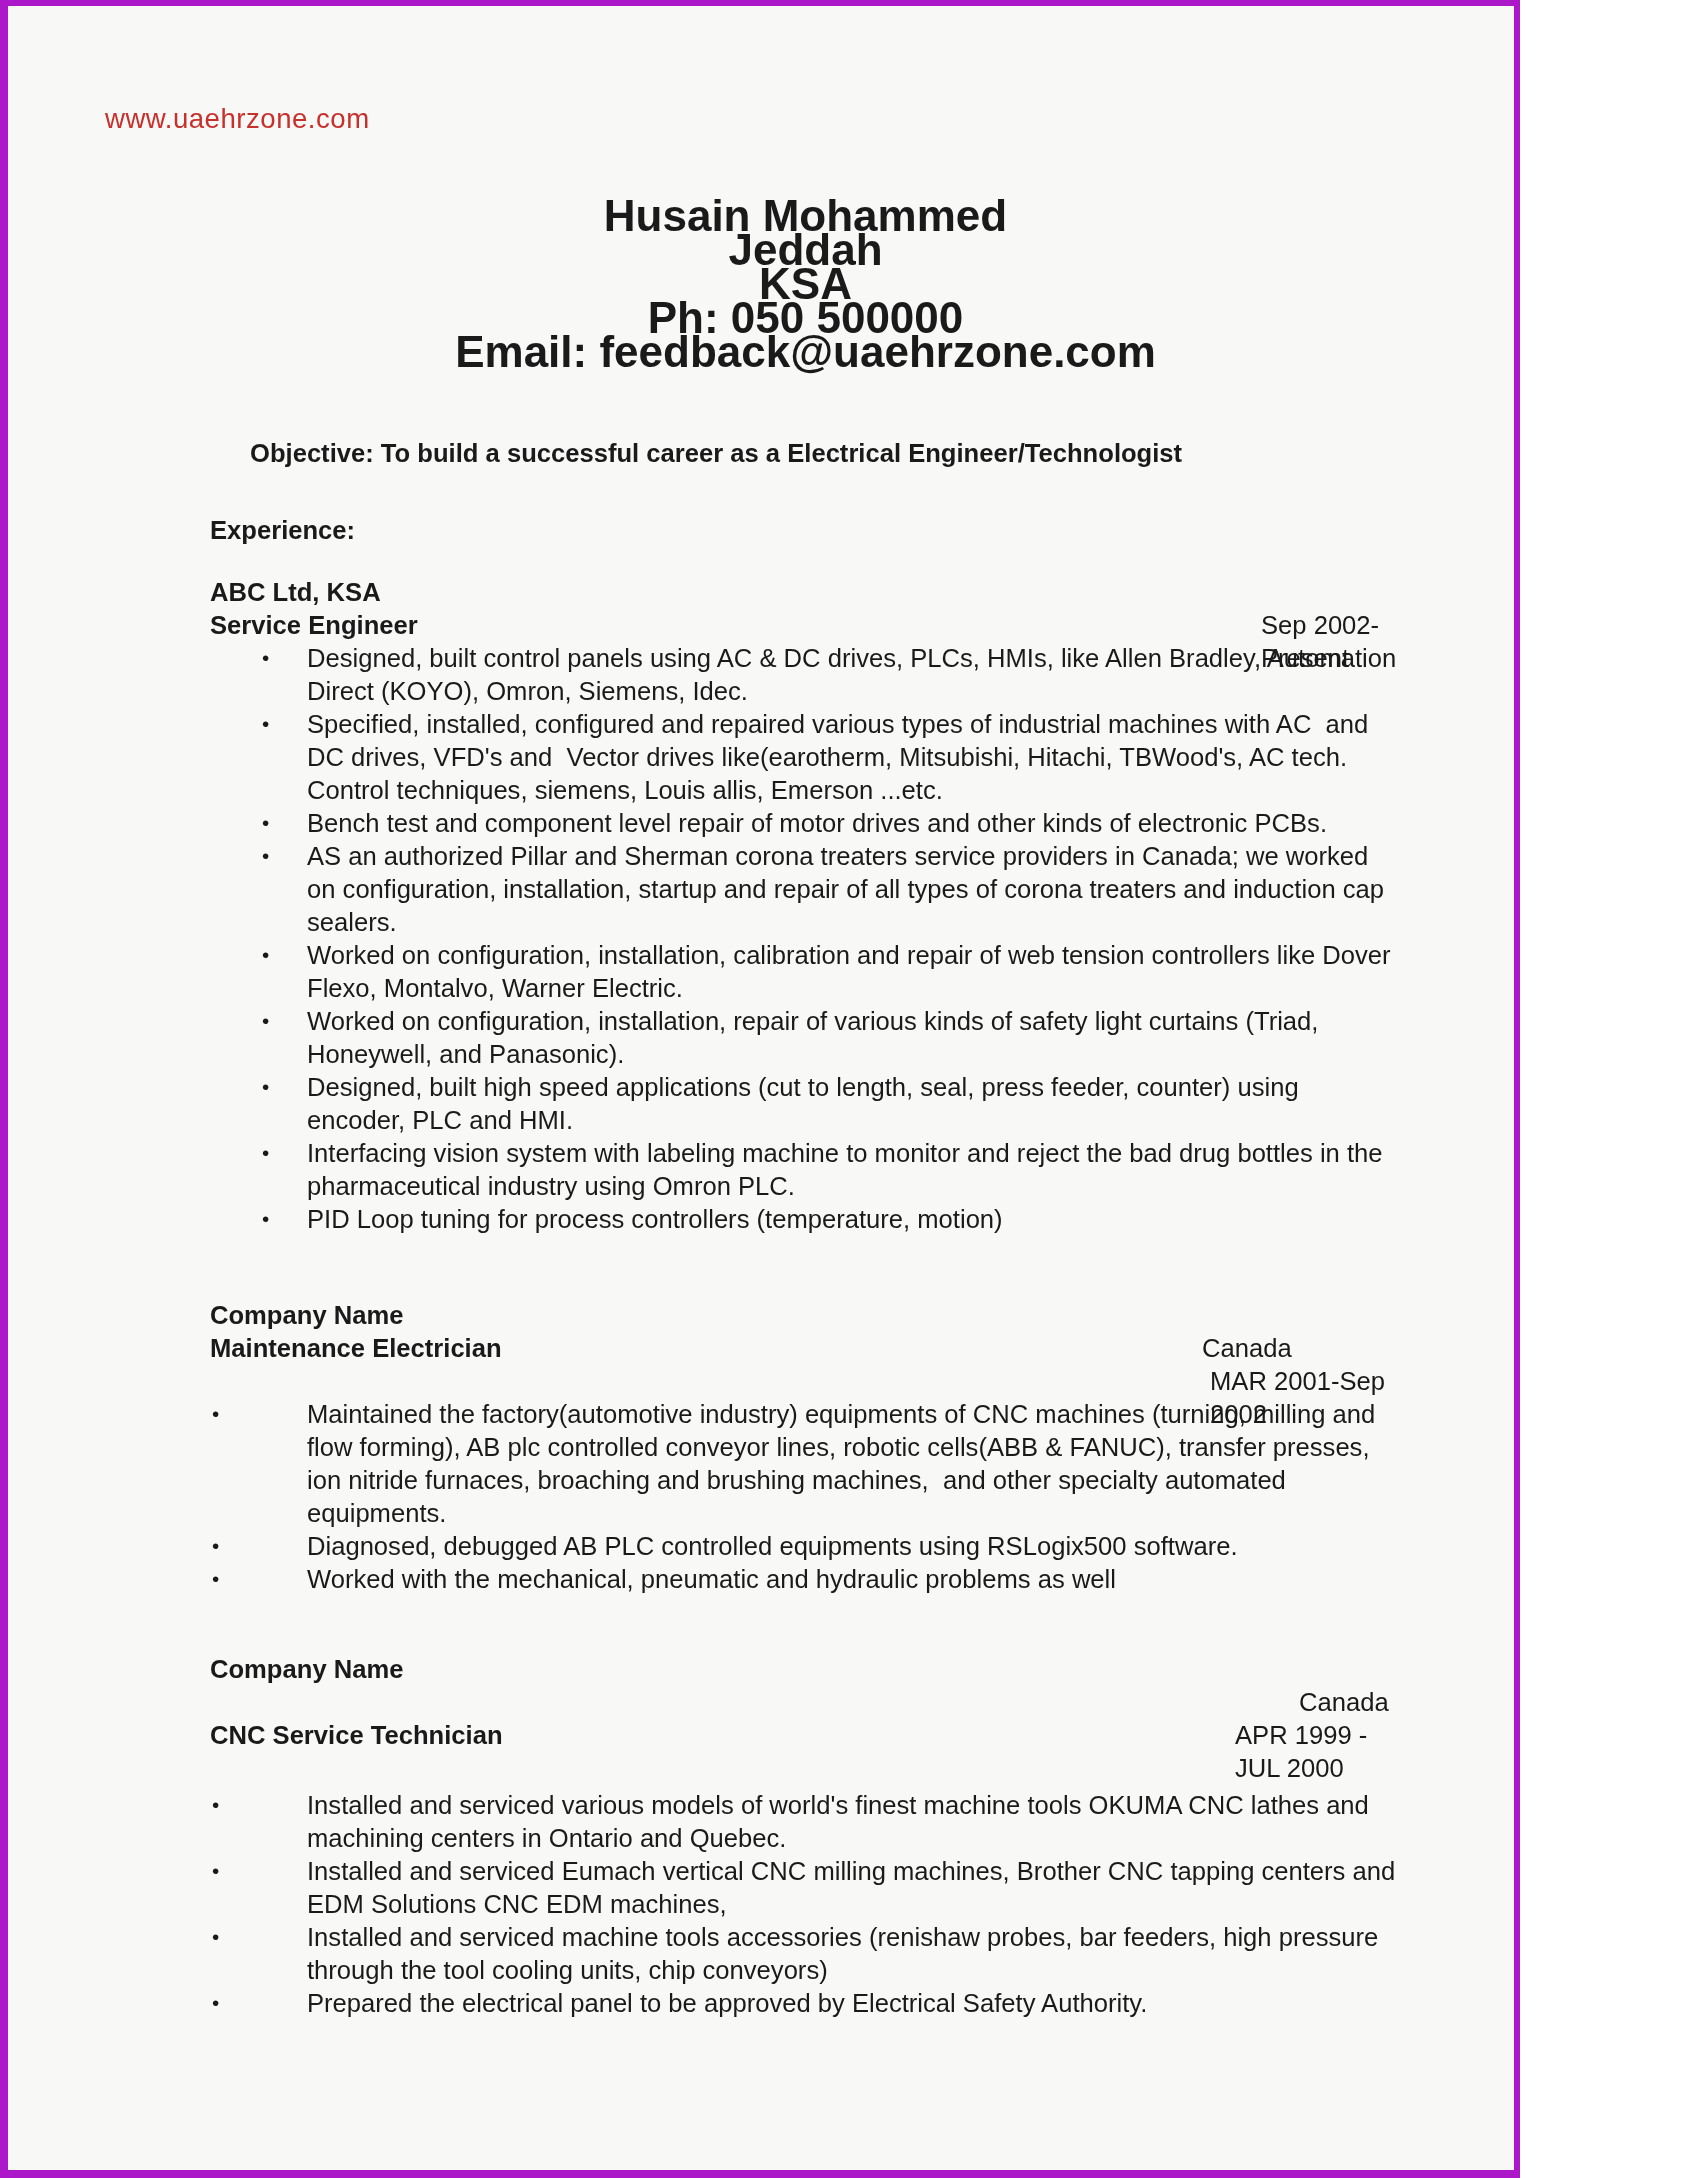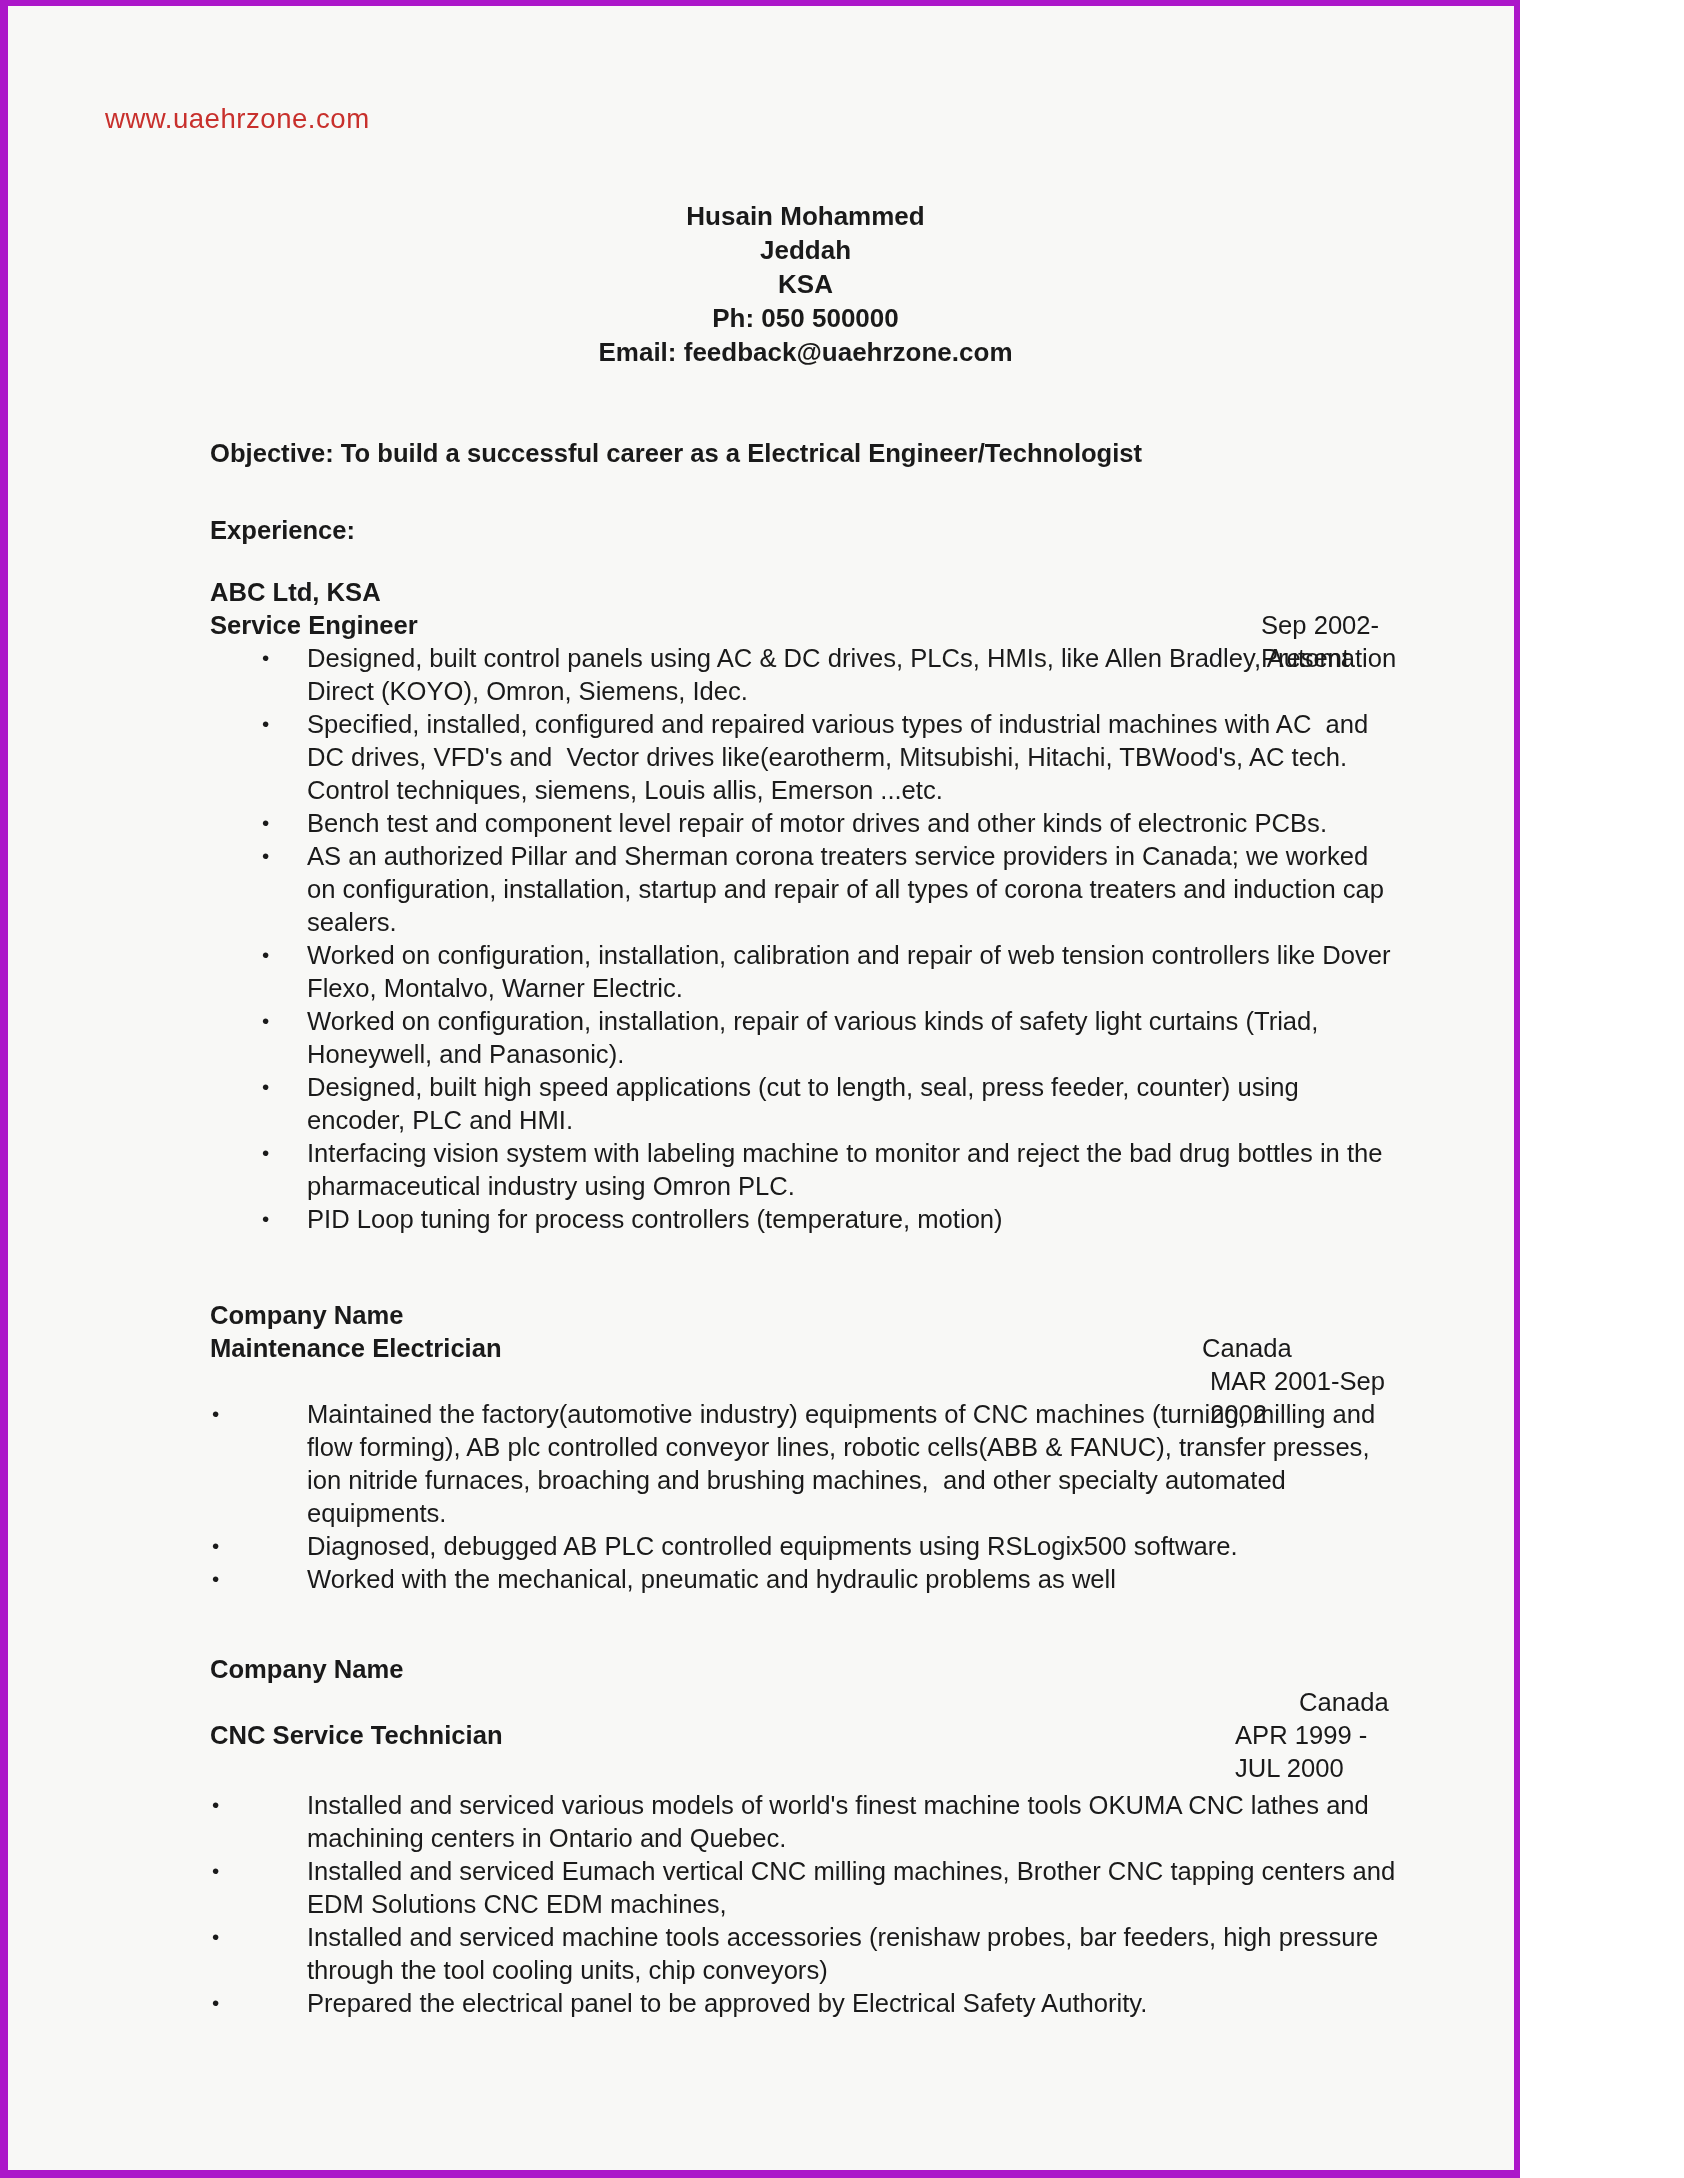--- a/index.html
+++ b/index.html
@@ -25,22 +25,22 @@
   .watermark{
     position:absolute;left:97px;top:97px;
     font-size:27.6px;color:var(--watermark);
     letter-spacing:0.5px;
   }
   .doc{
     position:absolute;left:202px;right:113px;top:0;
     padding-top:193px;
     font-size:25.6px;line-height:33px;
   }
-  .header{ text-align:center;font-weight:bold;font-size:26px;line-height:34px;}
-  .objective{ margin-top:68px;font-weight:bold;}
+  .header{ text-align:center;font-weight:bold;font-size:44px;line-height:34px;}
+  .objective{ margin-top:68px;font-weight:bold;margin-left:40px;}
   .exp-heading{ margin-top:44px;font-weight:bold;}
   .job1{ margin-top:29px;}
   .job2{ margin-top:63px;}
   .job3{ margin-top:57px;}
   .company{ font-weight:bold;}
   .row{ position:relative;}
   .title{ font-weight:bold;}
   .pos-abs{ position:absolute;top:0;font-weight:normal;}
   .job1 .dates{ left:1051px;}
   .job2 .location{ left:992px;}

